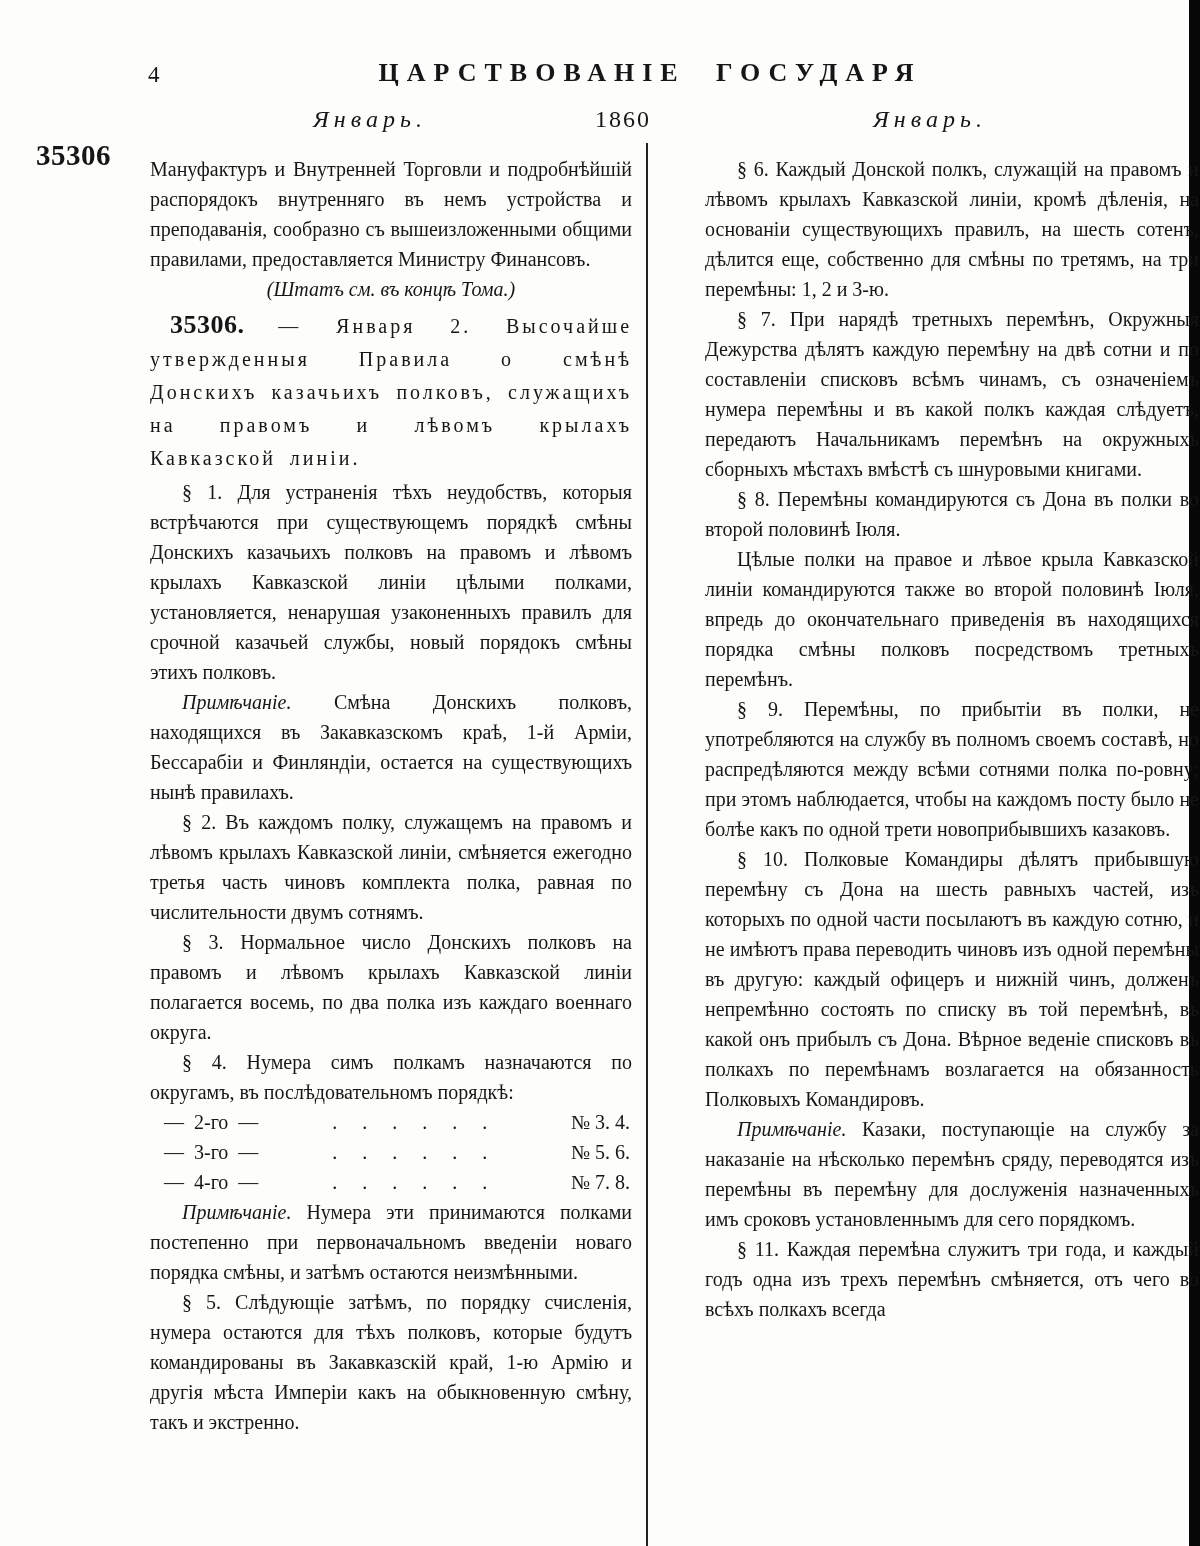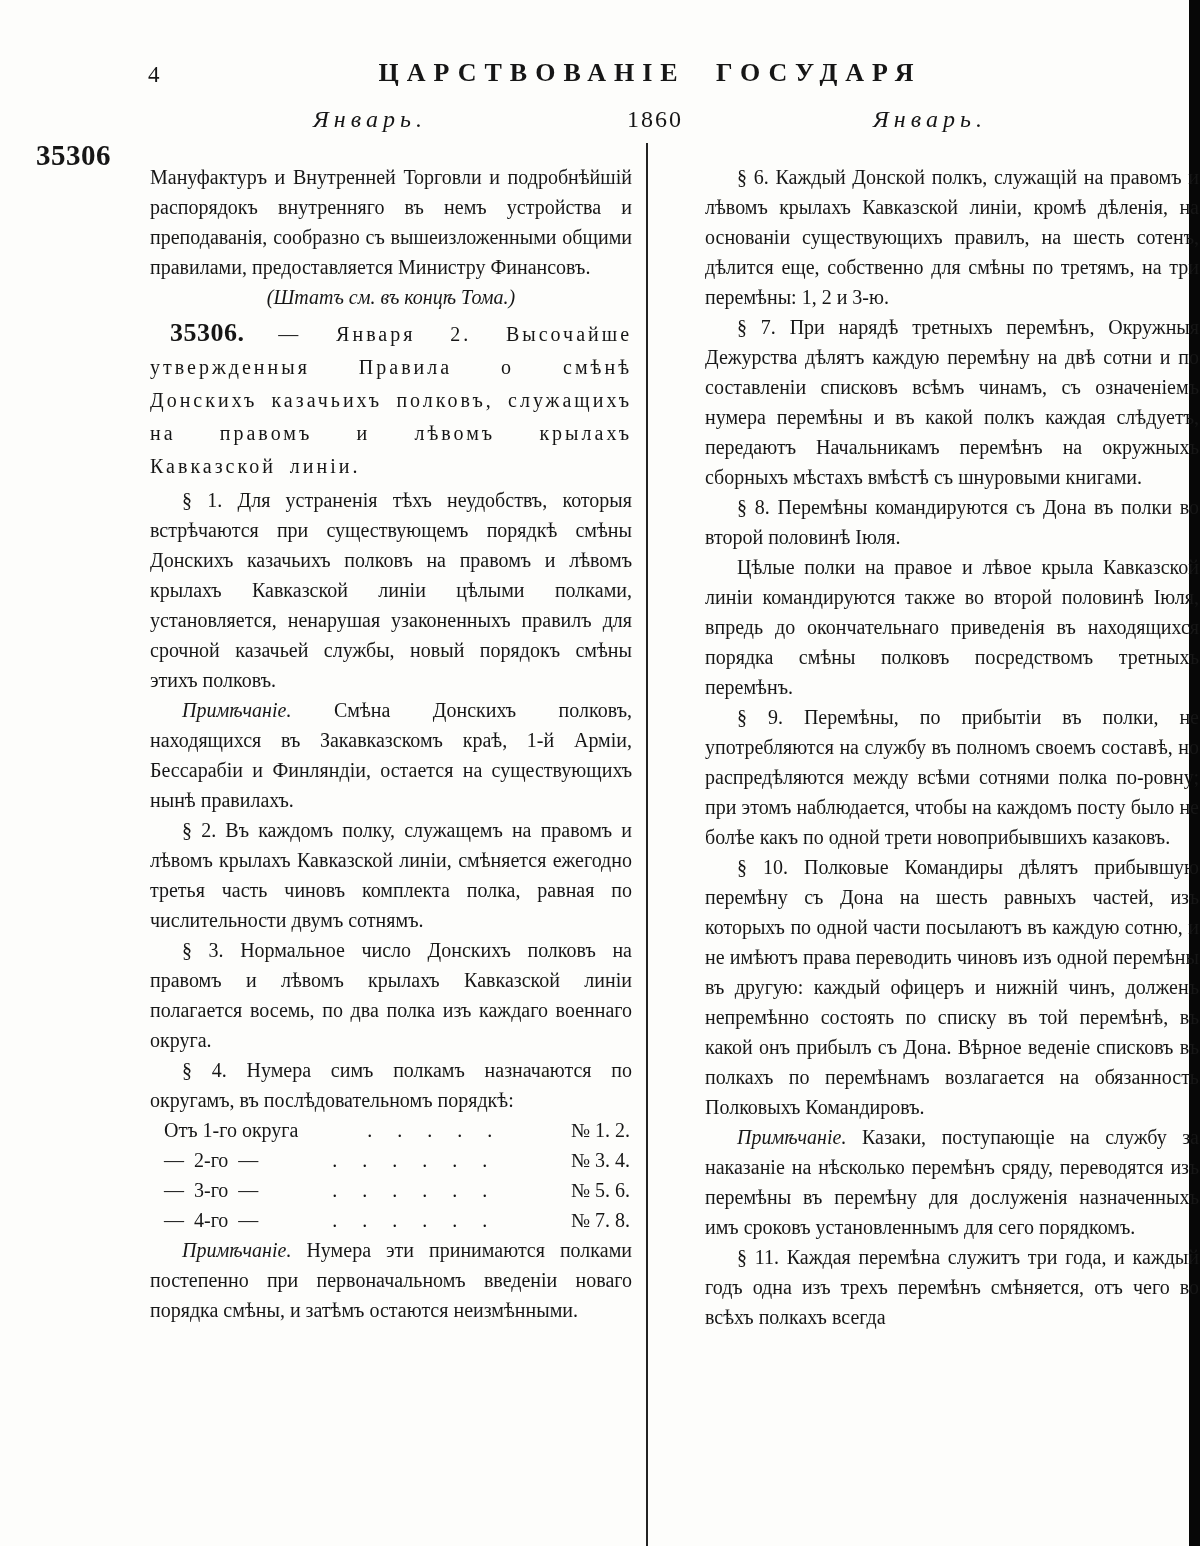--- a/index.html
+++ b/index.html
@@ -28,32 +28,32 @@
   }
   .month {
     position:absolute; top:106px;
     font-style:italic; font-size:24px; letter-spacing:5px;
     text-align:center;
   }
   .month-left  { left:295px; width:150px; }
   .month-right { left:850px; width:160px; }
   .year {
     position:absolute; top:106px; left:595px; width:120px;
-    text-align:center; font-size:24px; letter-spacing:2px;
+    text-align:left; font-size:24px; letter-spacing:2px;
   }
   .margin-number {
     position:absolute; left:36px; top:139px;
     font-weight:bold; font-size:29px; letter-spacing:0.5px;
   }
   .divider {
     position:absolute; left:646px; top:143px;
     width:2px; height:1403px; background:#232323;
   }
   .col {
-    position:absolute; top:162px;
+    position:absolute; top:154px;
     font-size:20px; line-height:30px;
     text-align:justify;
   }
   .col-left  { left:150px; width:482px; }
   .col-right { left:669px; width:494px;margin-left:36px; }
 
   .para { text-indent:32px; }
   .continuation { text-indent:0; }
   .center_italic { text-align:center; font-style:italic; text-indent:0; }
   .act_heading {
@@ -91,40 +91,36 @@
   <div class="col col-left" id="col-left">
       <p class="para continuation">Мануфактуръ и Внутренней Торговли и подробнѣйшій распорядокъ внутренняго въ немъ устройства и преподаванія, сообразно съ вышеизложенными общими правилами, предоставляется Министру Финансовъ.</p>
       <p class="para center_italic">(Штатъ см. въ концѣ Тома.)</p>
       <p class="para act_heading"><span class="act-number">35306. </span>— Января 2. Высочайше утвержденныя Правила о смѣнѣ Донскихъ казачьихъ полковъ, служащихъ на правомъ и лѣвомъ крылахъ Кавказской линіи.</p>
       <p class="para section">§ 1. Для устраненія тѣхъ неудобствъ, которыя встрѣчаются при существующемъ порядкѣ смѣны Донскихъ казачьихъ полковъ на правомъ и лѣвомъ крылахъ Кавказской линіи цѣлыми полками, установляется, ненарушая узаконенныхъ правилъ для срочной казачьей службы, новый порядокъ смѣны этихъ полковъ.</p>
       <p class="para note"><span class="note-lead">Примѣчаніе. </span>Смѣна Донскихъ полковъ, находящихся въ Закавказскомъ краѣ, 1-й Арміи, Бессарабіи и Финляндіи, остается на существующихъ нынѣ правилахъ.</p>
       <p class="para section">§ 2. Въ каждомъ полку, служащемъ на правомъ и лѣвомъ крылахъ Кавказской линіи, смѣняется ежегодно третья часть чиновъ комплекта полка, равная по числительности двумъ сотнямъ.</p>
       <p class="para section">§ 3. Нормальное число Донскихъ полковъ на правомъ и лѣвомъ крылахъ Кавказской линіи полагается восемь, по два полка изъ каждаго военнаго округа.</p>
       <p class="para section">§ 4. Нумера симъ полкамъ назначаются по округамъ, въ послѣдовательномъ порядкѣ:</p>
       <div class="para numrow">
-        <span class="nr-label">Отъ 1-го округа</span>
-        <span class="nr-dots">. . . . .</span>
-        <span class="nr-value">№ 1. 2.</span>
-      </div>
-      <div class="para numrow">
         <span class="nr-label">—  2-го  —</span>
         <span class="nr-dots">. . . . . .</span>
         <span class="nr-value">№ 3. 4.</span>
       </div>
       <div class="para numrow">
         <span class="nr-label">—  3-го  —</span>
         <span class="nr-dots">. . . . . .</span>
         <span class="nr-value">№ 5. 6.</span>
       </div>
       <div class="para numrow">
         <span class="nr-label">—  4-го  —</span>
         <span class="nr-dots">. . . . . .</span>
         <span class="nr-value">№ 7. 8.</span>
       </div>
       <p class="para note"><span class="note-lead">Примѣчаніе. </span>Нумера эти принимаются полками постепенно при первоначальномъ введеніи новаго порядка смѣны, и затѣмъ остаются неизмѣнными.</p>
+      <p class="para section">§ 5. Слѣдующіе затѣмъ, по порядку счисленія, нумера остаются для тѣхъ полковъ, которые будутъ командированы въ Закавказскій край, 1-ю Армію и другія мѣста Имперіи какъ на обыкновенную смѣну, такъ и экстренно.</p>
     </div>
   <div class="divider"></div>
   <div class="col col-right" id="col-right">
       <p class="para section">§ 6. Каждый Донской полкъ, служащій на правомъ и лѣвомъ крылахъ Кавказской линіи, кромѣ дѣленія, на основаніи существующихъ правилъ, на шесть сотенъ, дѣлится еще, собственно для смѣны по третямъ, на три перемѣны: 1, 2 и 3-ю.</p>
       <p class="para section">§ 7. При нарядѣ третныхъ перемѣнъ, Окружныя Дежурства дѣлятъ каждую перемѣну на двѣ сотни и по составленіи списковъ всѣмъ чинамъ, съ означеніемъ нумера перемѣны и въ какой полкъ каждая слѣдуетъ, передаютъ Начальникамъ перемѣнъ на окружныхъ сборныхъ мѣстахъ вмѣстѣ съ шнуровыми книгами.</p>
       <p class="para section">§ 8. Перемѣны командируются съ Дона въ полки во второй половинѣ Іюля.</p>
       <p class="para indent">Цѣлые полки на правое и лѣвое крыла Кавказской линіи командируются также во второй половинѣ Іюля, впредь до окончательнаго приведенія въ находящихся порядка смѣны полковъ посредствомъ третныхъ перемѣнъ.</p>
       <p class="para section">§ 9. Перемѣны, по прибытіи въ полки, не употребляются на службу въ полномъ своемъ составѣ, но распредѣляются между всѣми сотнями полка по-ровну; при этомъ наблюдается, чтобы на каждомъ посту было не болѣе какъ по одной трети новоприбывшихъ казаковъ.</p>
       <p class="para section">§ 10. Полковые Командиры дѣлятъ прибывшую перемѣну съ Дона на шесть равныхъ частей, изъ которыхъ по одной части посылаютъ въ каждую сотню, и не имѣютъ права переводить чиновъ изъ одной перемѣны въ другую: каждый офицеръ и нижній чинъ, долженъ непремѣнно состоять по списку въ той перемѣнѣ, въ какой онъ прибылъ съ Дона. Вѣрное веденіе списковъ въ полкахъ по перемѣнамъ возлагается на обязанность Полковыхъ Командировъ.</p>
       <p class="para note"><span class="note-lead">Примѣчаніе. </span>Казаки, поступающіе на службу за наказаніе на нѣсколько перемѣнъ сряду, переводятся изъ перемѣны въ перемѣну для дослуженія назначенныхъ имъ сроковъ установленнымъ для сего порядкомъ.</p>

